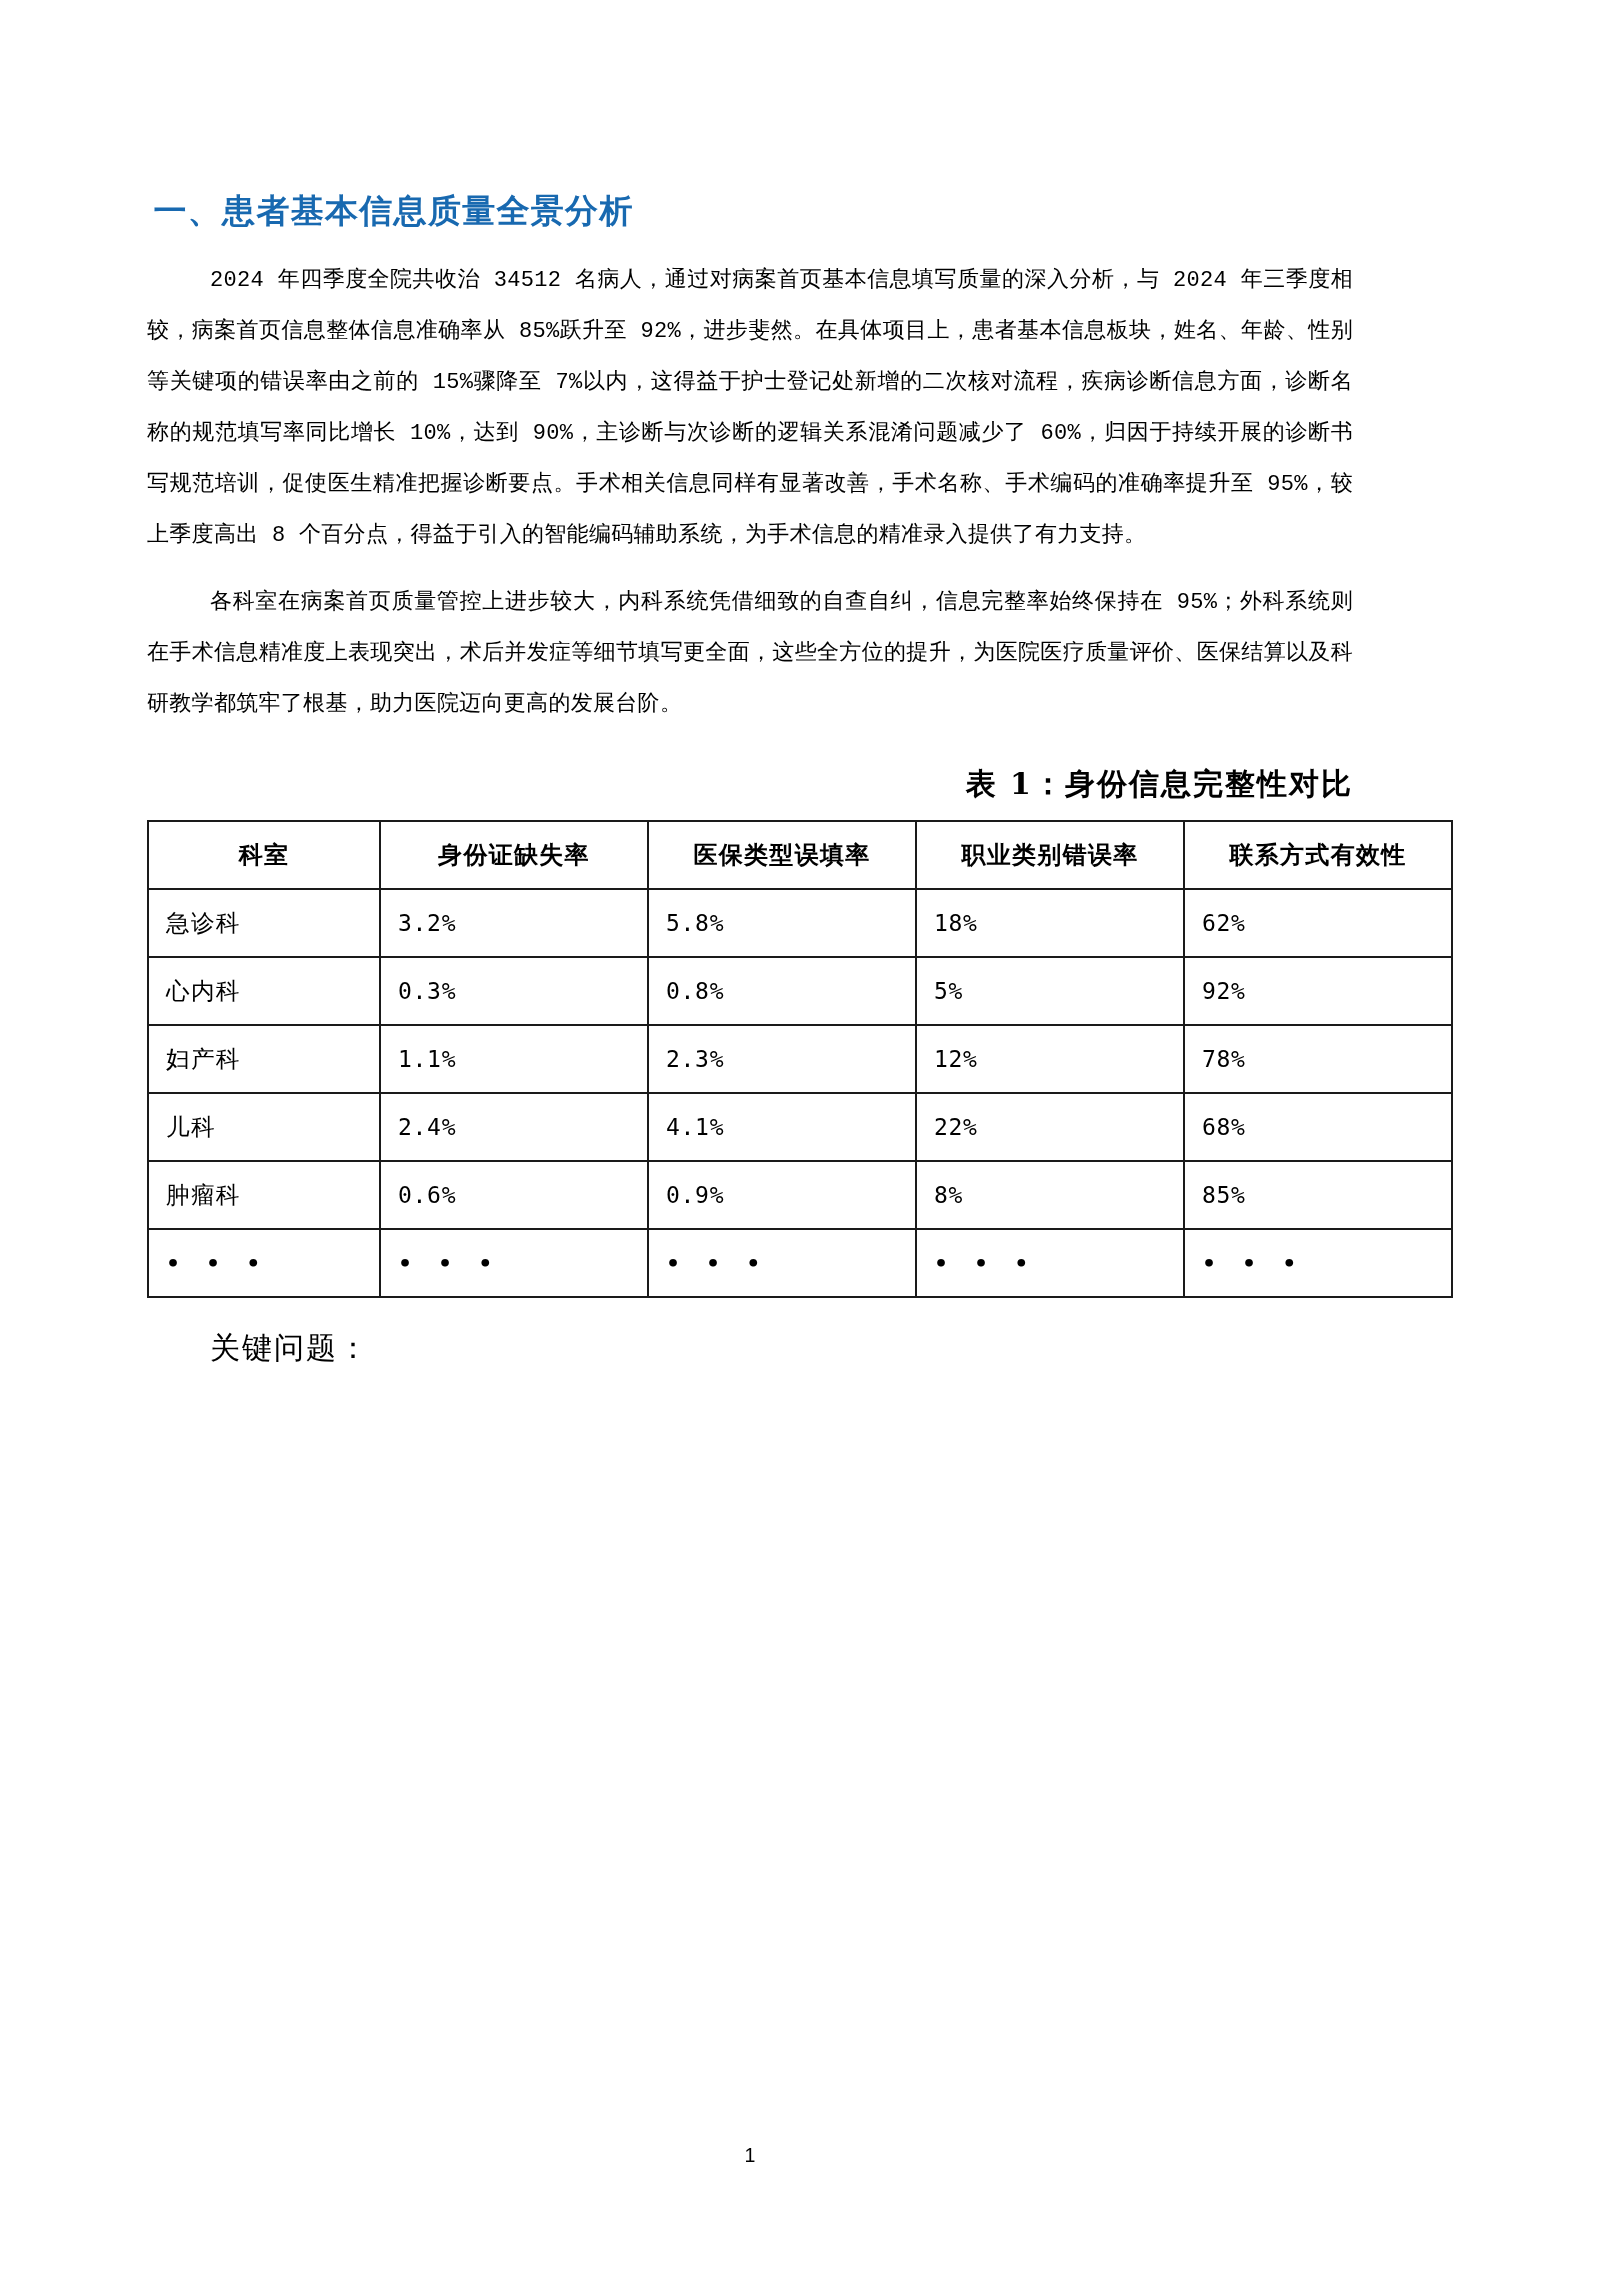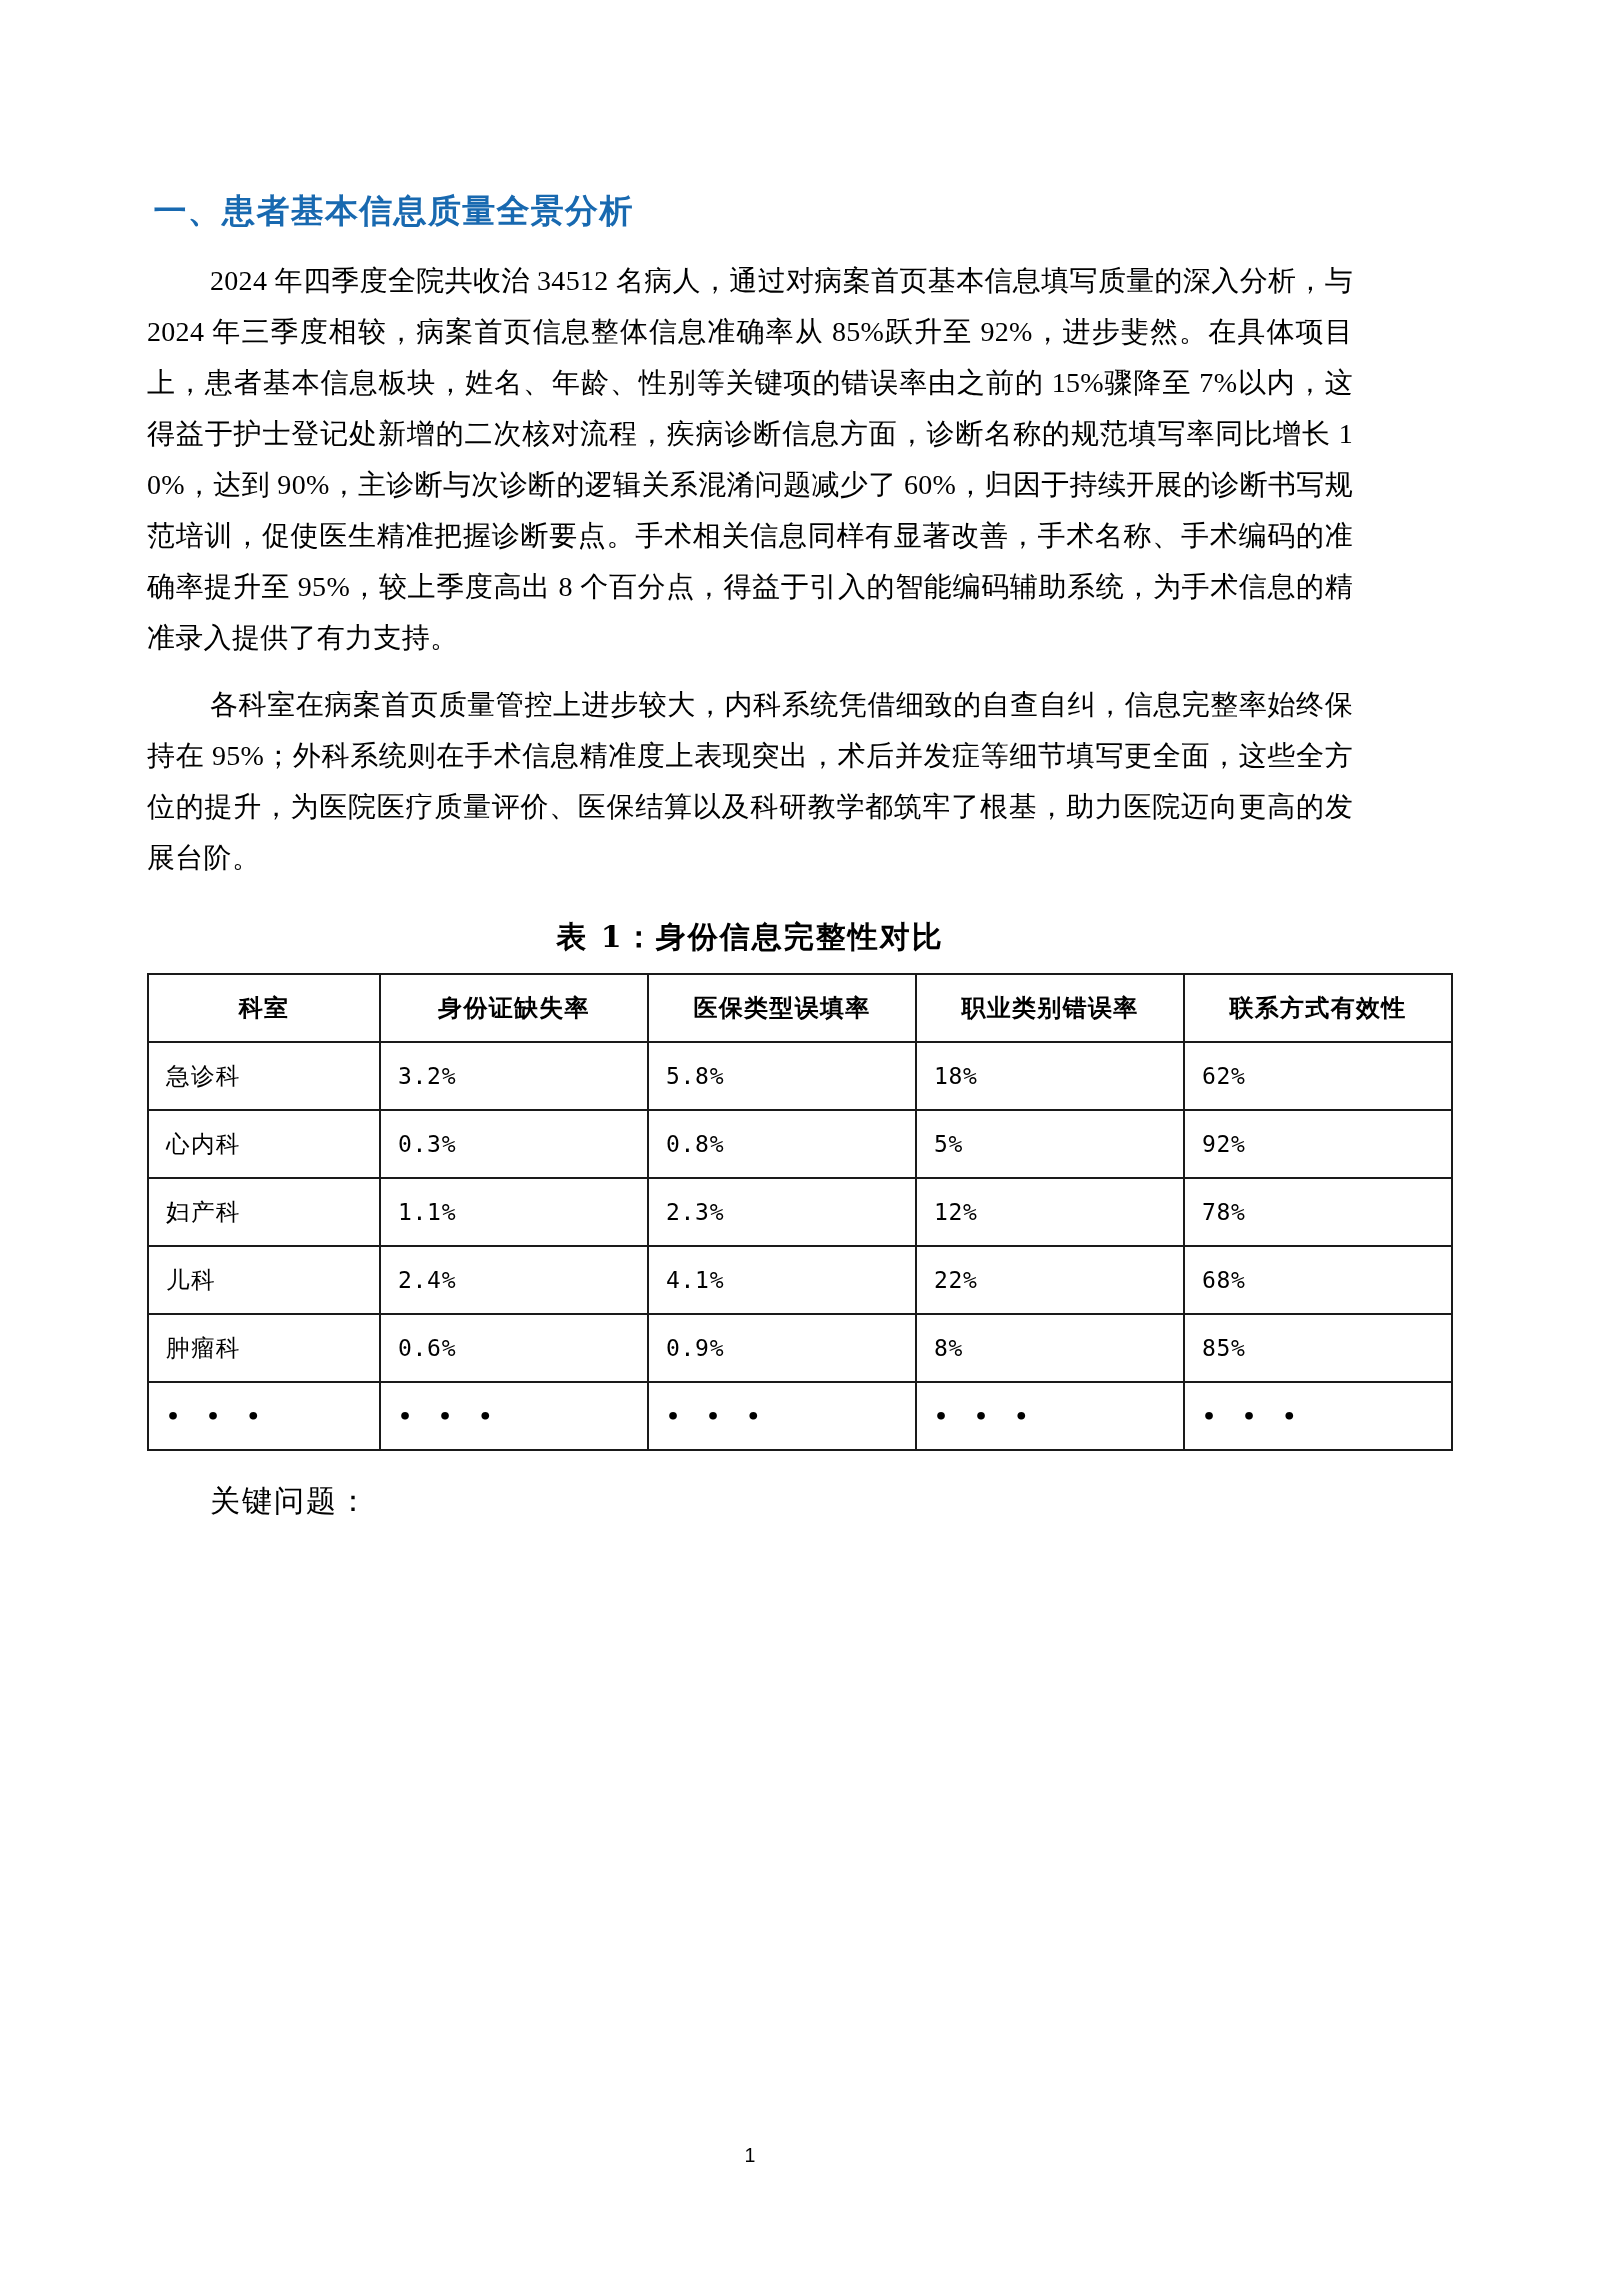--- a/index.html
+++ b/index.html
@@ -32,38 +32,38 @@
     font-size: 33px;
     letter-spacing: 1.3px;
     color: #1869b0;
     margin: 0 0 22px 6.5px;
     line-height: 1.3;
     white-space: nowrap;
   }
 
   
   .para {
-    font-family: Liberation Serif, serif;
-    font-size: 28px;
+    font-family: Liberation Mono, monospace;
+    font-size: 22px;
     line-height: 51px;
     text-align: justify;
     text-align-last: left;
     text-indent: 63px;
     margin: 0 0 6.5px 0;
     letter-spacing: 0.3px;
     word-break: break-all;
   }
   .para.second { margin-top: 15.7px; }
 
   
   .table-caption {
     font-family: "DejaVu Serif", "Liberation Serif", serif;
     font-weight: bold;
     font-size: 30px;
-    text-align: center;
+    text-align: right;
     margin: 34px 0 15.7px 0;
     letter-spacing: 2px;
   }
 
   
   table.data-table {
     border-collapse: collapse;
     width: 1306px;
     margin: 0 auto;
     table-layout: fixed;

